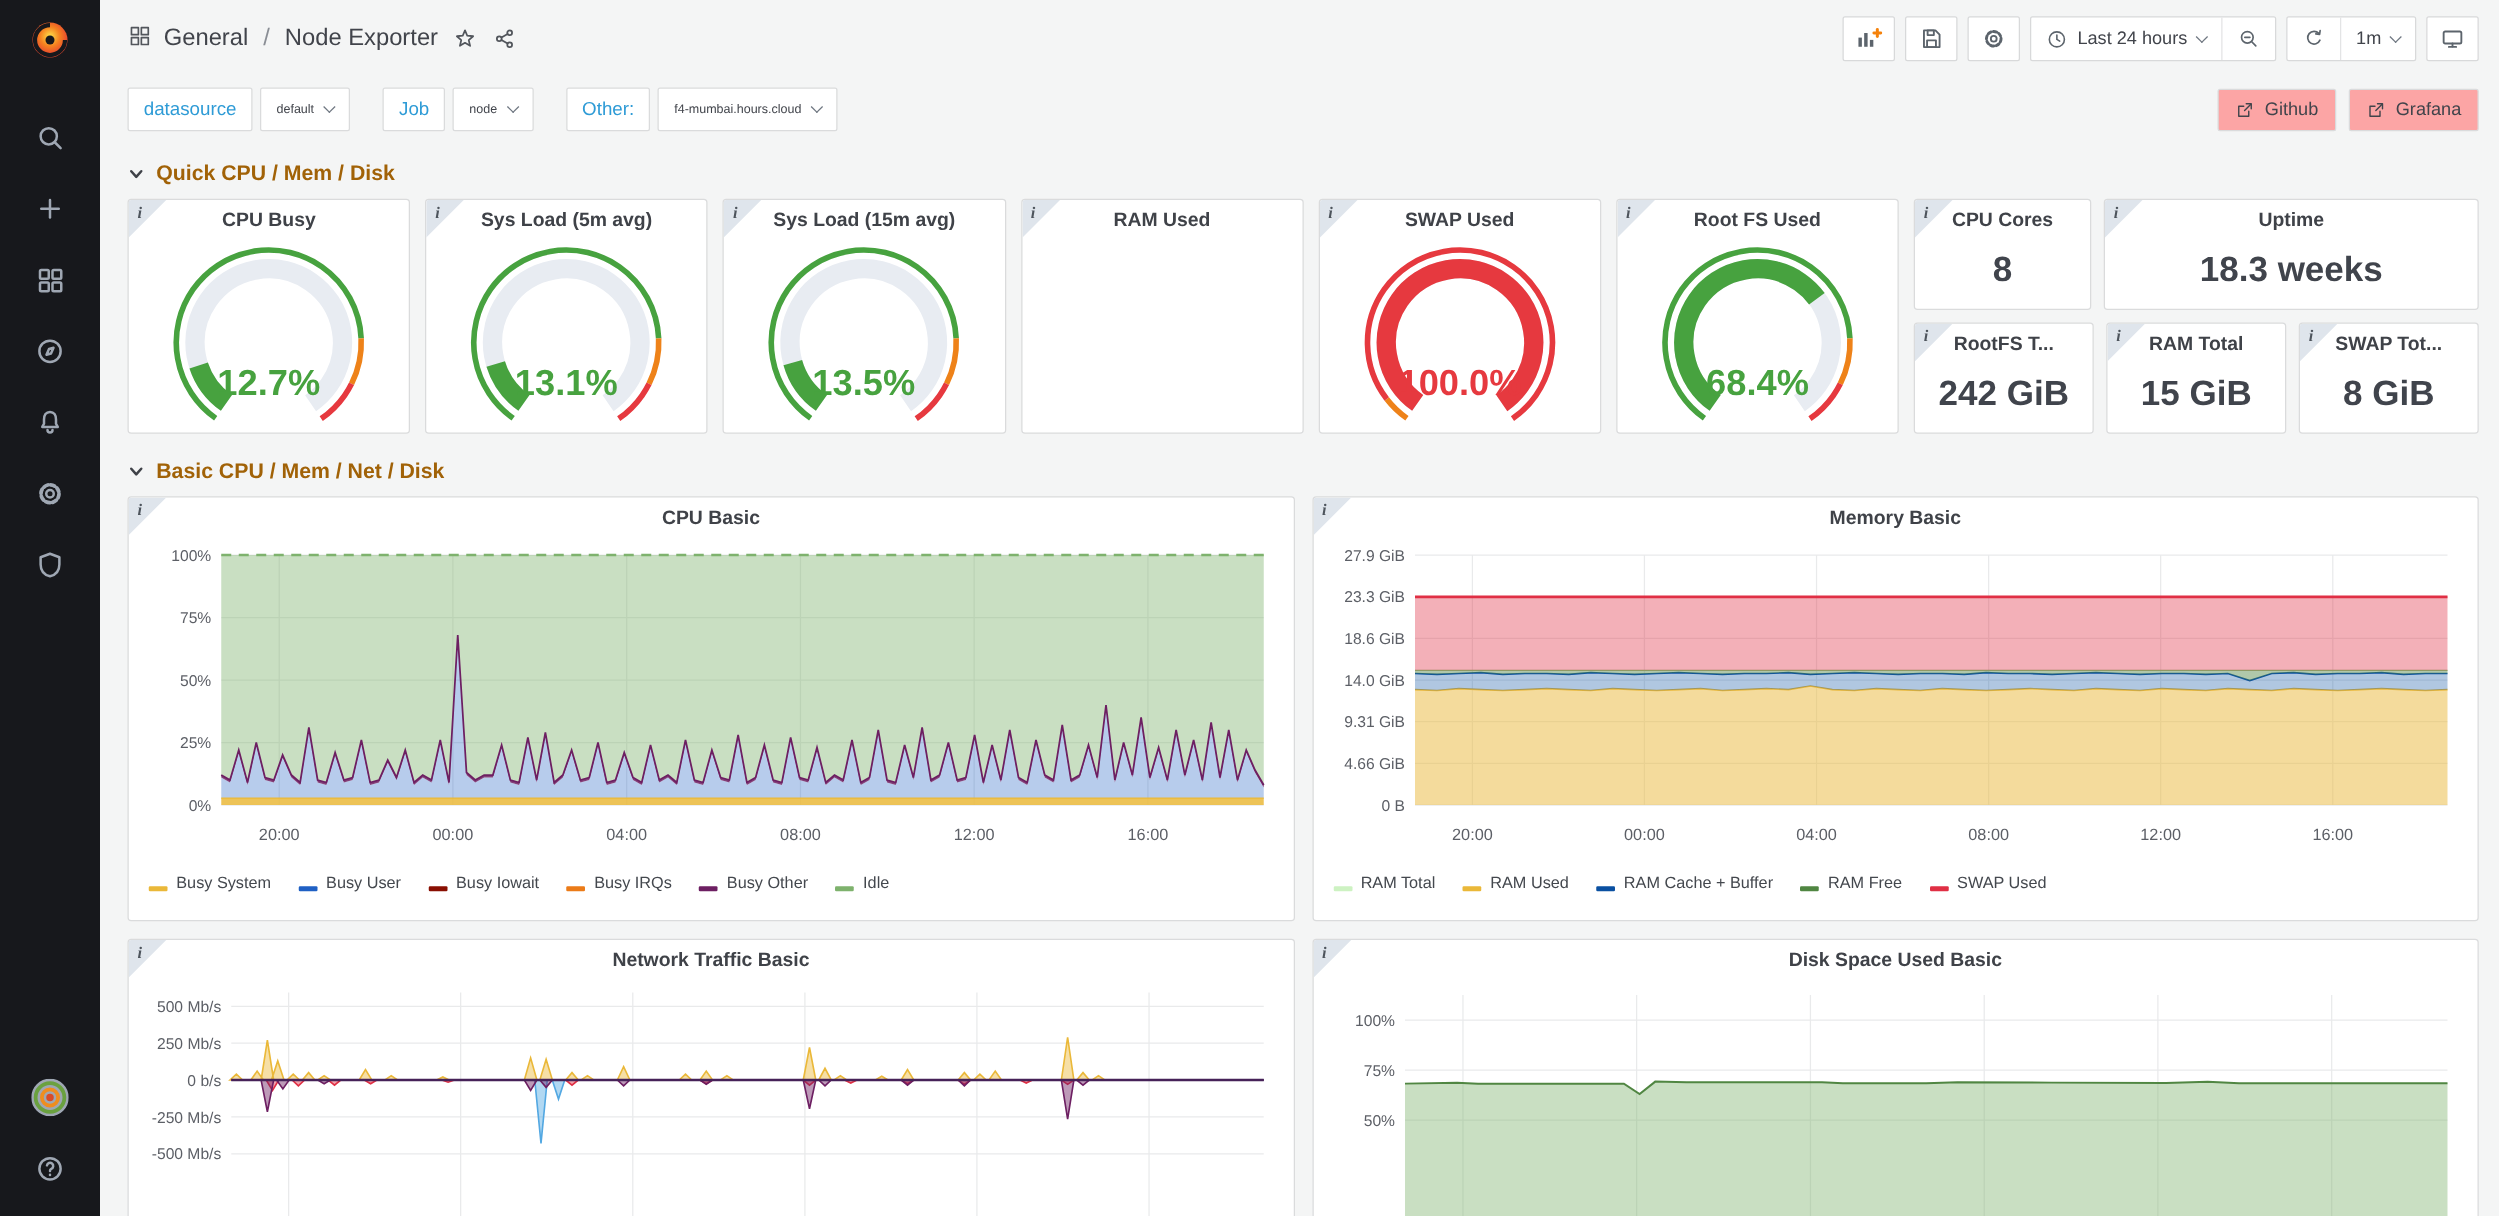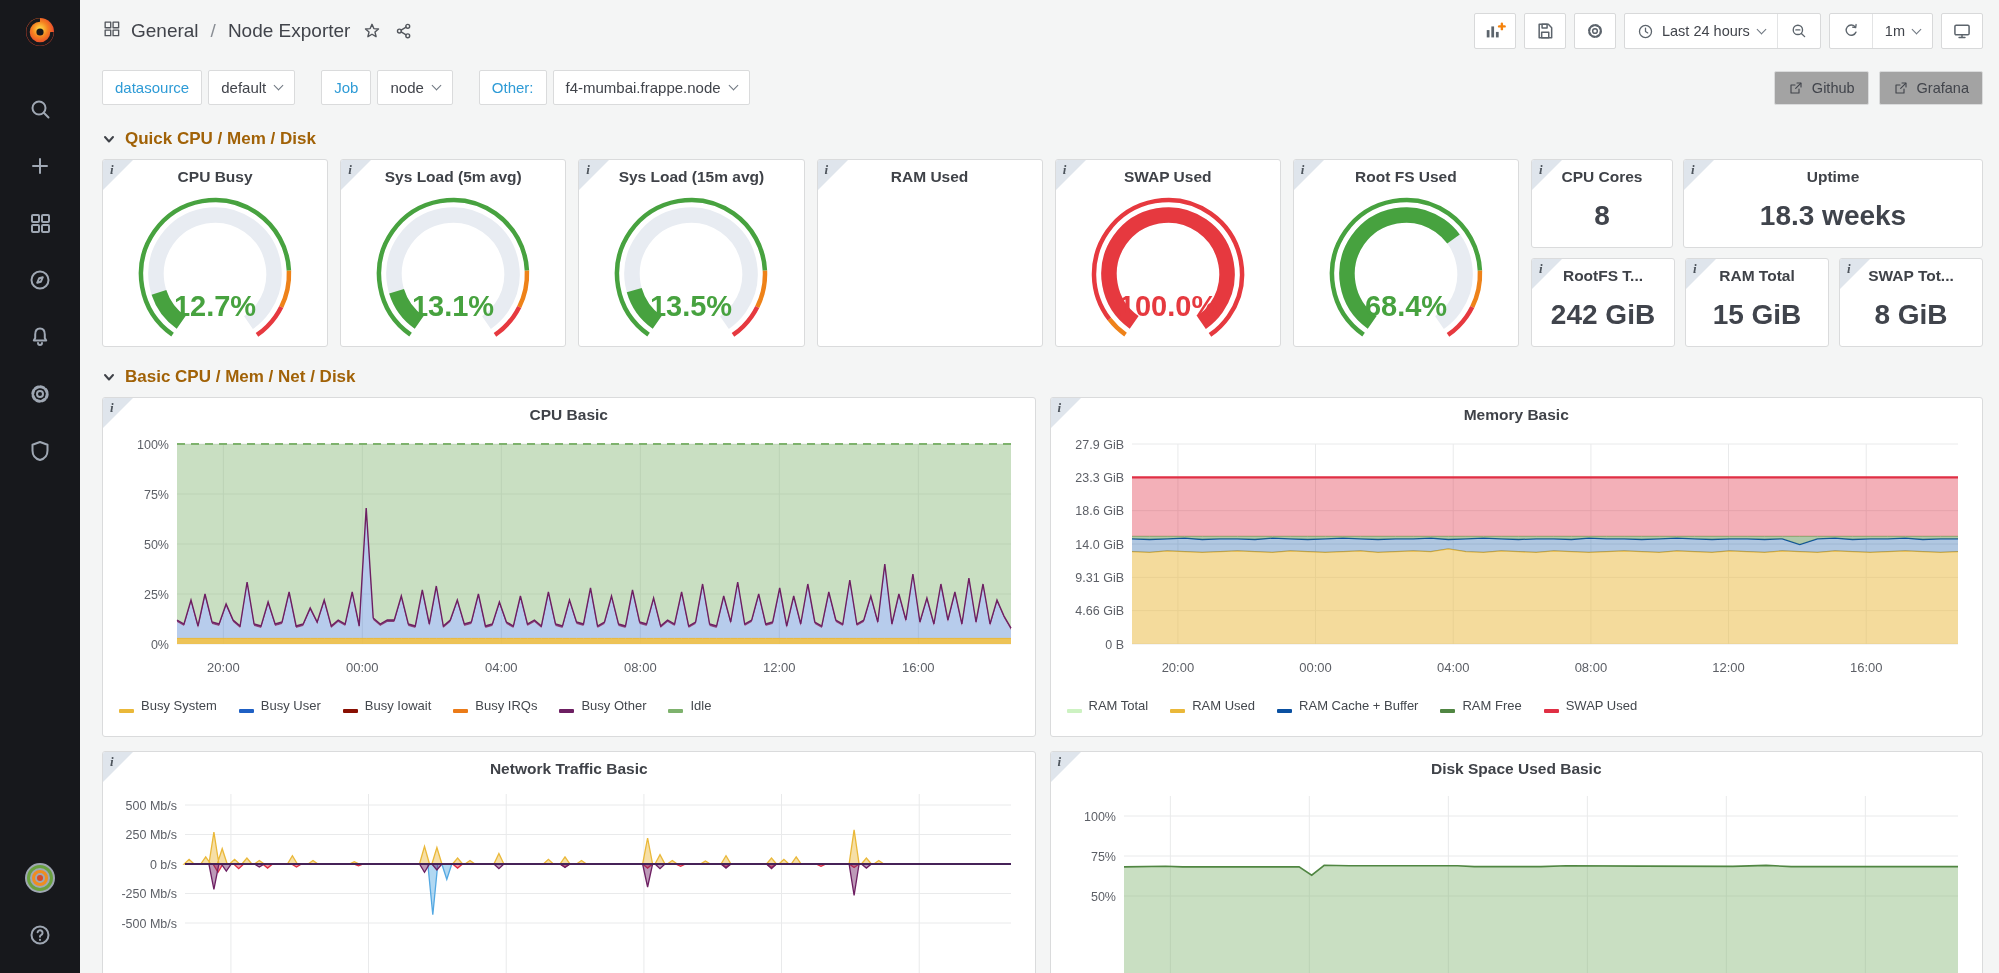--- a/index.html
+++ b/index.html
@@ -28,23 +28,23 @@
   .tgroup .seg+.seg{border-left:1px solid #E3E4E5}
   .tgroup svg{stroke:#5C646C;fill:none;stroke-width:1.8;stroke-linecap:round;stroke-linejoin:round}
   .chev{width:7px;height:7px;border-right:1.7px solid #6E7680;border-bottom:1.7px solid #6E7680;
     transform:rotate(45deg);margin-top:-4px;display:inline-block}
   
   .vars{display:flex;align-items:center;padding:8px 16px 0 22px}
   .vgroup{display:flex;margin-right:26px}
   .vlabel{background:#fff;border:1px solid #DADBDC;border-radius:2px;padding:8px 12px;
     font-size:15px;font-weight:500;color:#2E9BD6}
   .vvalue{background:#fff;border:1px solid #DADBDC;border-radius:2px;padding:8px 12px;margin-left:6px;
-    font-size:15px;color:#41444B;display:flex;align-items:center;gap:9px;cursor:pointer}
+    font-size:10px;color:#41444B;display:flex;align-items:center;gap:9px;cursor:pointer}
   .extlinks{margin-left:auto;display:flex;gap:10px}
-  .xbtn{display:flex;align-items:center;gap:8px;background:#a3a3a3;border:1px solid #DADBDC;border-radius:2px;
+  .xbtn{display:flex;align-items:center;gap:8px;background:#fca5a5;border:1px solid #DADBDC;border-radius:2px;
     padding:8px 13px;font-size:14.5px;font-weight:500;color:#41444B;cursor:pointer}
   .xbtn svg{stroke:#41444B;fill:none;stroke-width:1.7;stroke-linecap:round;stroke-linejoin:round}
   
   .content{padding:4px 16px 0 22px}
   .sechdr{display:flex;align-items:center;gap:9px;font-size:17px;font-weight:700;color:#a16207;
     padding:20px 0 10px 0;cursor:pointer}
   .sechdr svg{stroke:#3F4248;fill:none;stroke-width:2;stroke-linecap:round;stroke-linejoin:round}
   
   .panel{background:#fff;border:1px solid #DADBDC;border-radius:3px;position:relative;overflow:hidden}
   .corner{position:absolute;top:0;left:0;width:0;height:0;border-top:30px solid #DFE5EC;border-right:30px solid transparent;z-index:2}
@@ -248,21 +248,21 @@
     <div class="vgroup">
       <span class="vlabel">Job</span>
       <span class="vvalue">
         <span>node</span>
           <span class="chev"></span>
       </span>
     </div>
     <div class="vgroup">
       <span class="vlabel">Other:</span>
       <span class="vvalue">
-        <span>f4-mumbai.frappe.node</span>
+        <span>f4-mumbai.hours.cloud</span>
           <span class="chev"></span>
       </span>
     </div>
     <div class="extlinks">
       <span class="xbtn">
         <svg width="16" height="16" viewBox="0 0 24 24">
             <path d="M16.5 13.5 V19.5 H4.5 V7.5 H10.5"></path>
             <polyline points="13.5,4.5 19.5,4.5 19.5,10.5"></polyline>
             <line x1="19" y1="5" x2="11.5" y2="12.5"></line>
           </svg>

